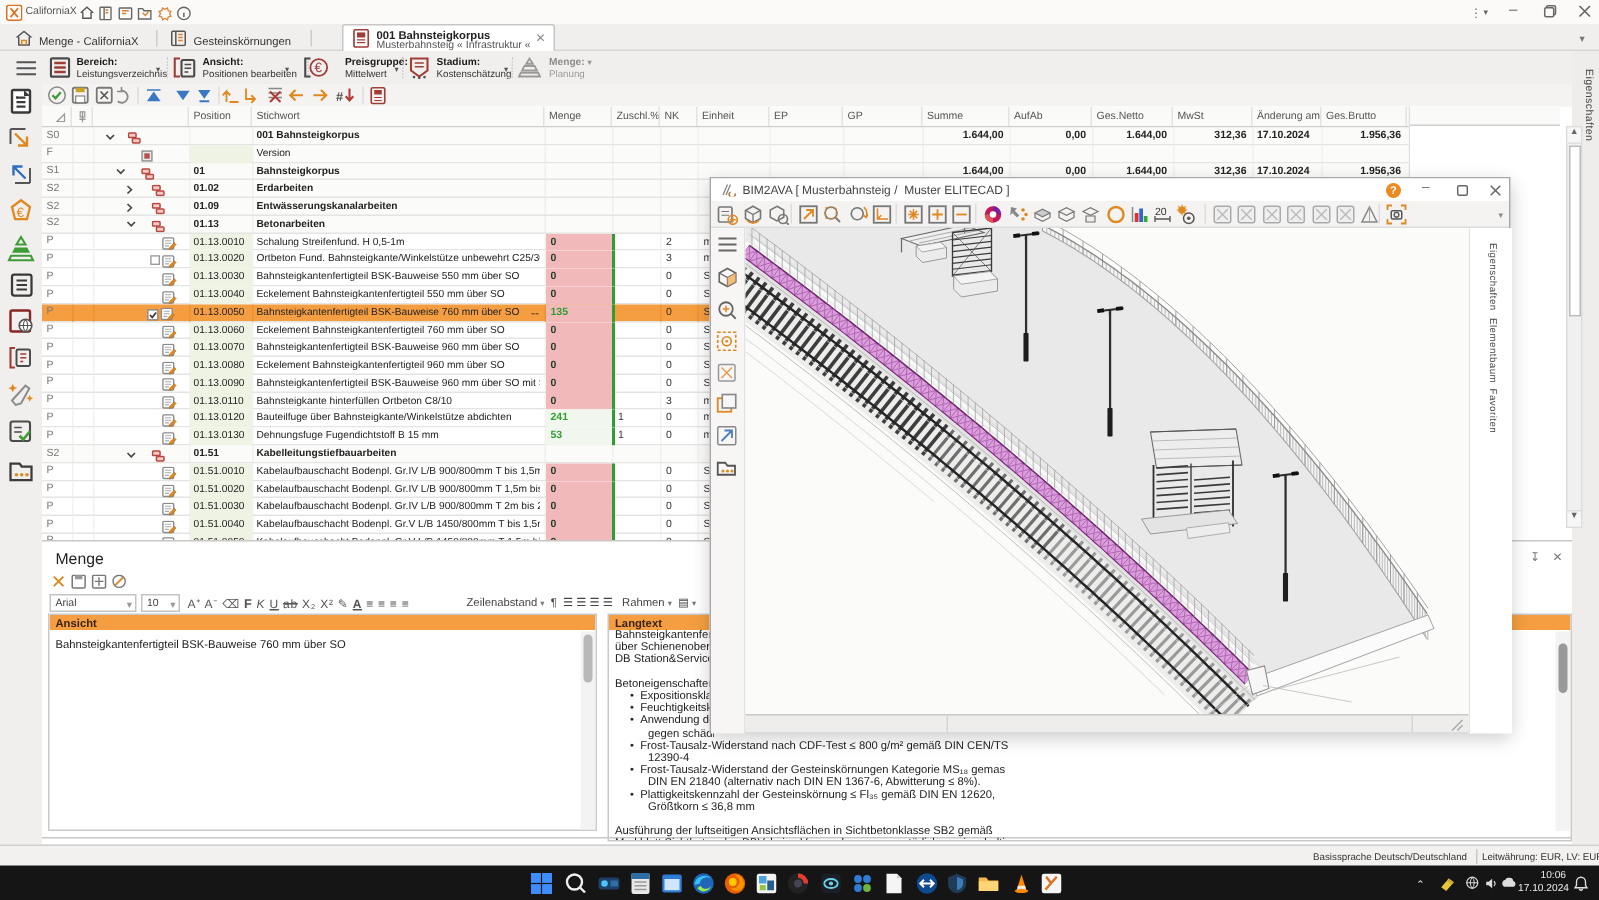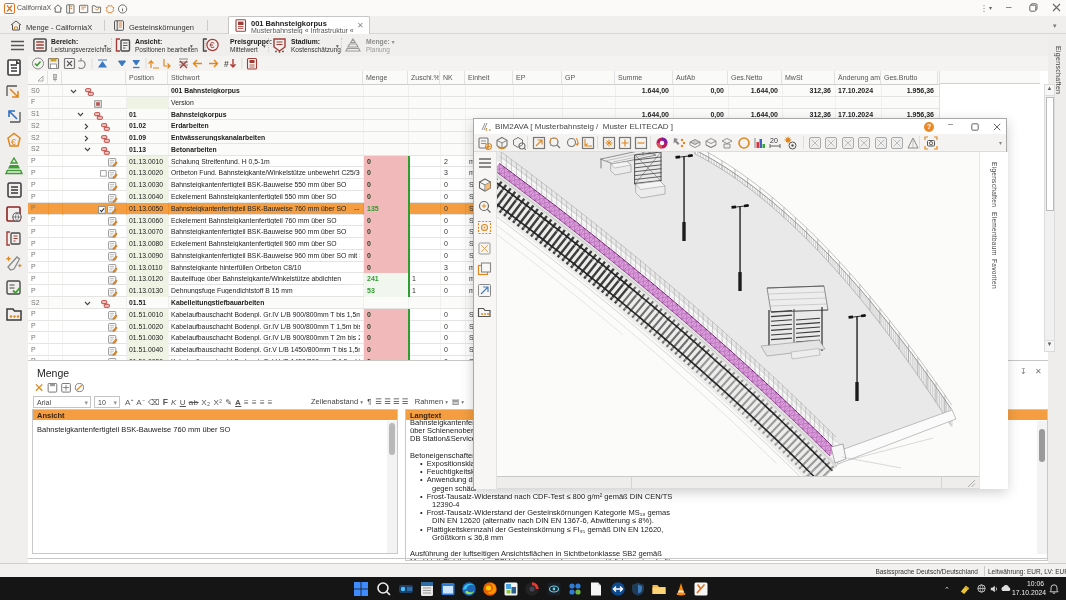--- a/index.html
+++ b/index.html
@@ -1044,21 +1044,21 @@
    Betoneigenschaften:<br>
    <span style="padding-left:10px">•&nbsp;&nbsp;Expositionsklassen XC4, XD3, XF4</span><br>
    <span style="padding-left:10px">•&nbsp;&nbsp;Feuchtigkeitsklasse WA</span><br>
    <span style="padding-left:10px">•&nbsp;&nbsp;Anwendung der Gesteinskörnungen</span><br>
    <span style="padding-left:22px">gegen schädigende Alkali-Reaktion</span>
   </div>
   <div class="abs" style="left:4px;top:82.8px;width:620px;font-size:7.5px;line-height:8.2px;color:#222">
    <span style="padding-left:10px;display:inline-block">•&nbsp;&nbsp;Frost-Tausalz-Widerstand nach CDF-Test ≤ 800 g/m² gemäß DIN CEN/TS</span><br>
    <span style="padding-left:22px;display:inline-block">12390-4</span><br>
    <span style="padding-left:10px;display:inline-block">•&nbsp;&nbsp;Frost-Tausalz-Widerstand der Gesteinskörnungen Kategorie MS₁₈ gemas</span><br>
-   <span style="padding-left:22px;display:inline-block">DIN EN 12620 (alternativ nach DIN EN 1367-6, Abwitterung ≤ 8%).</span><br>
+   <span style="padding-left:22px;display:inline-block">DIN EN 21840 (alternativ nach DIN EN 1367-6, Abwitterung ≤ 8%).</span><br>
    <span style="padding-left:10px;display:inline-block">•&nbsp;&nbsp;Plattigkeitskennzahl der Gesteinskörnung ≤ Fl₃₅ gemäß DIN EN 12620,</span><br>
    <span style="padding-left:22px;display:inline-block">Größtkorn ≤ 36,8 mm</span><br>
    &nbsp;<br>
    Ausführung der luftseitigen Ansichtsflächen in Sichtbetonklasse SB2 gemäß<br>
    Merkblatt Sichtbeton des DBV, keine Verwendung von zerstörlichen, eisenhalti
   </div>
   <div class="abs" style="left:631px;top:11px;width:10px;height:133px;background:#f3f3f3">
    <div class="abs" style="left:1.5px;top:8px;width:6px;height:33px;background:#9a9a9a;border-radius:3px"></div>
   </div>
  </div>

